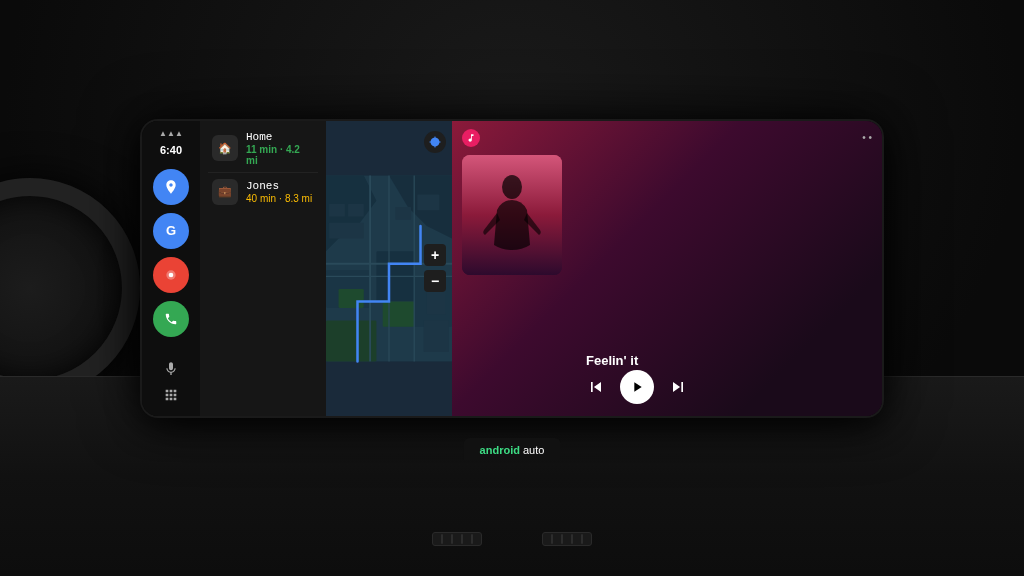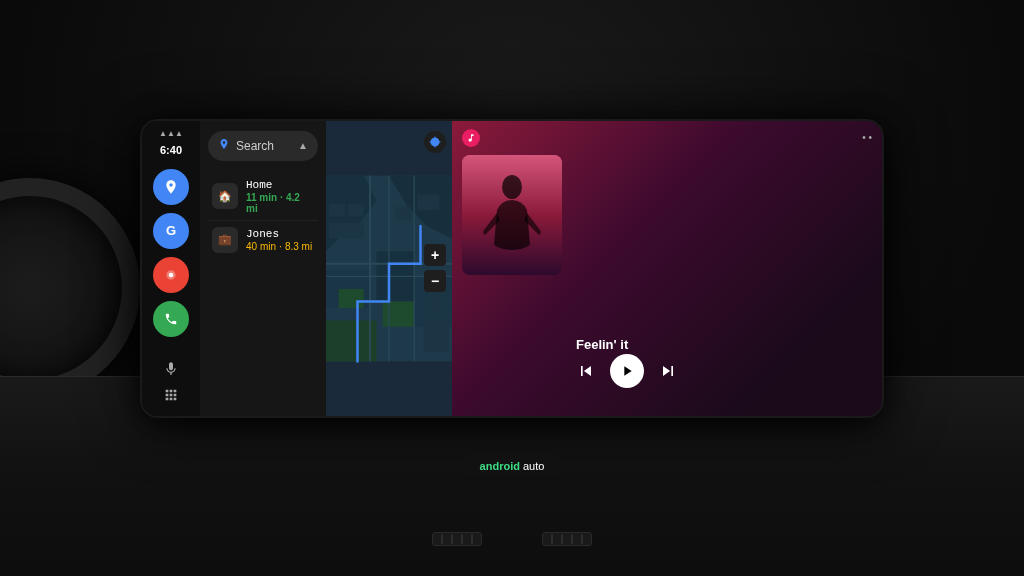--- a/index.html
+++ b/index.html
@@ -306,22 +306,22 @@
       color: #aaa;
       font-size: 10px;
     }
 
     .music-body {
       position: relative;
       z-index: 2;
       flex: 1;
       display: flex;
       flex-direction: row;
-      padding: 4px 10px 22px;
-      gap: 14px;
+      padding: 4px 10px 6px;
+      gap: 24px;
     }
 
     
     .album-art {
       width: 100px;
       height: 120px;
       border-radius: 8px;
       overflow: hidden;
       flex-shrink: 0;
       background: linear-gradient(180deg, #c44569 0%, #8B1A3A 50%, #2d0a2d 100%);
@@ -480,29 +480,20 @@
         </svg>
       </div>
       <div class="sidebar-grid" style="margin-bottom:10px;">
         <svg width="16" height="16" viewBox="0 0 24 24" fill="#aaa">
           <path d="M4 8h4V4H4v4zm6 12h4v-4h-4v4zm-6 0h4v-4H4v4zm0-6h4v-4H4v4zm6 0h4v-4h-4v4zm6-10v4h4V4h-4zm-6 4h4V4h-4v4zm6 6h4v-4h-4v4zm0 6h4v-4h-4v4z"></path>
         </svg>
       </div>
     </div>
 
     <div class="nav-content">
-      <div class="search-bar">
-        <span class="search-pin-icon">
-          <svg width="12" height="12" viewBox="0 0 24 24" fill="#4285F4">
-            <path d="M12 2C8.13 2 5 5.13 5 9c0 5.25 7 13 7 13s7-7.75 7-13c0-3.87-3.13-7-7-7zm0 9.5c-1.38 0-2.5-1.12-2.5-2.5s1.12-2.5 2.5-2.5 2.5 1.12 2.5 2.5-1.12 2.5-2.5 2.5z"></path>
-          </svg>
-        </span>
-        <span class="search-text">Search</span>
-        <span class="search-chevron">▲</span>
-      </div>
 
       <div class="destination-list">
         <div class="dest-item">
           <div class="dest-icon">🏠</div>
           <div class="dest-info">
             <div class="dest-name">Home</div>
             <div class="dest-detail green">11 min · 4.2 mi</div>
           </div>
         </div>
         <div class="dest-item">
@@ -615,21 +606,21 @@
               <path d="M6 18l8.5-6L6 6v12zM16 6v12h2V6h-2z"></path>
             </svg>
           </div>
         </div>
       </div>
     </div>
   </div>
 
 </div>
 
-<div class="android-auto-badge" style="position:absolute; bottom: 100px; left: 50%; transform: translateX(-50%); z-index: 20; margin-top: 12px;">
+<div class="android-auto-badge" style="position:absolute; bottom: 116px; left: 50%; transform: translateX(-50%); z-index: 20; margin-top: 12px;">
   <div class="aa-card">
     <span class="aa-android">android</span>
     <span class="aa-auto">auto</span>
   </div>
 </div>
 
 <div class="vent-area">
   <div class="vent">
     <div class="vent-slot"></div>
     <div class="vent-slot"></div>

